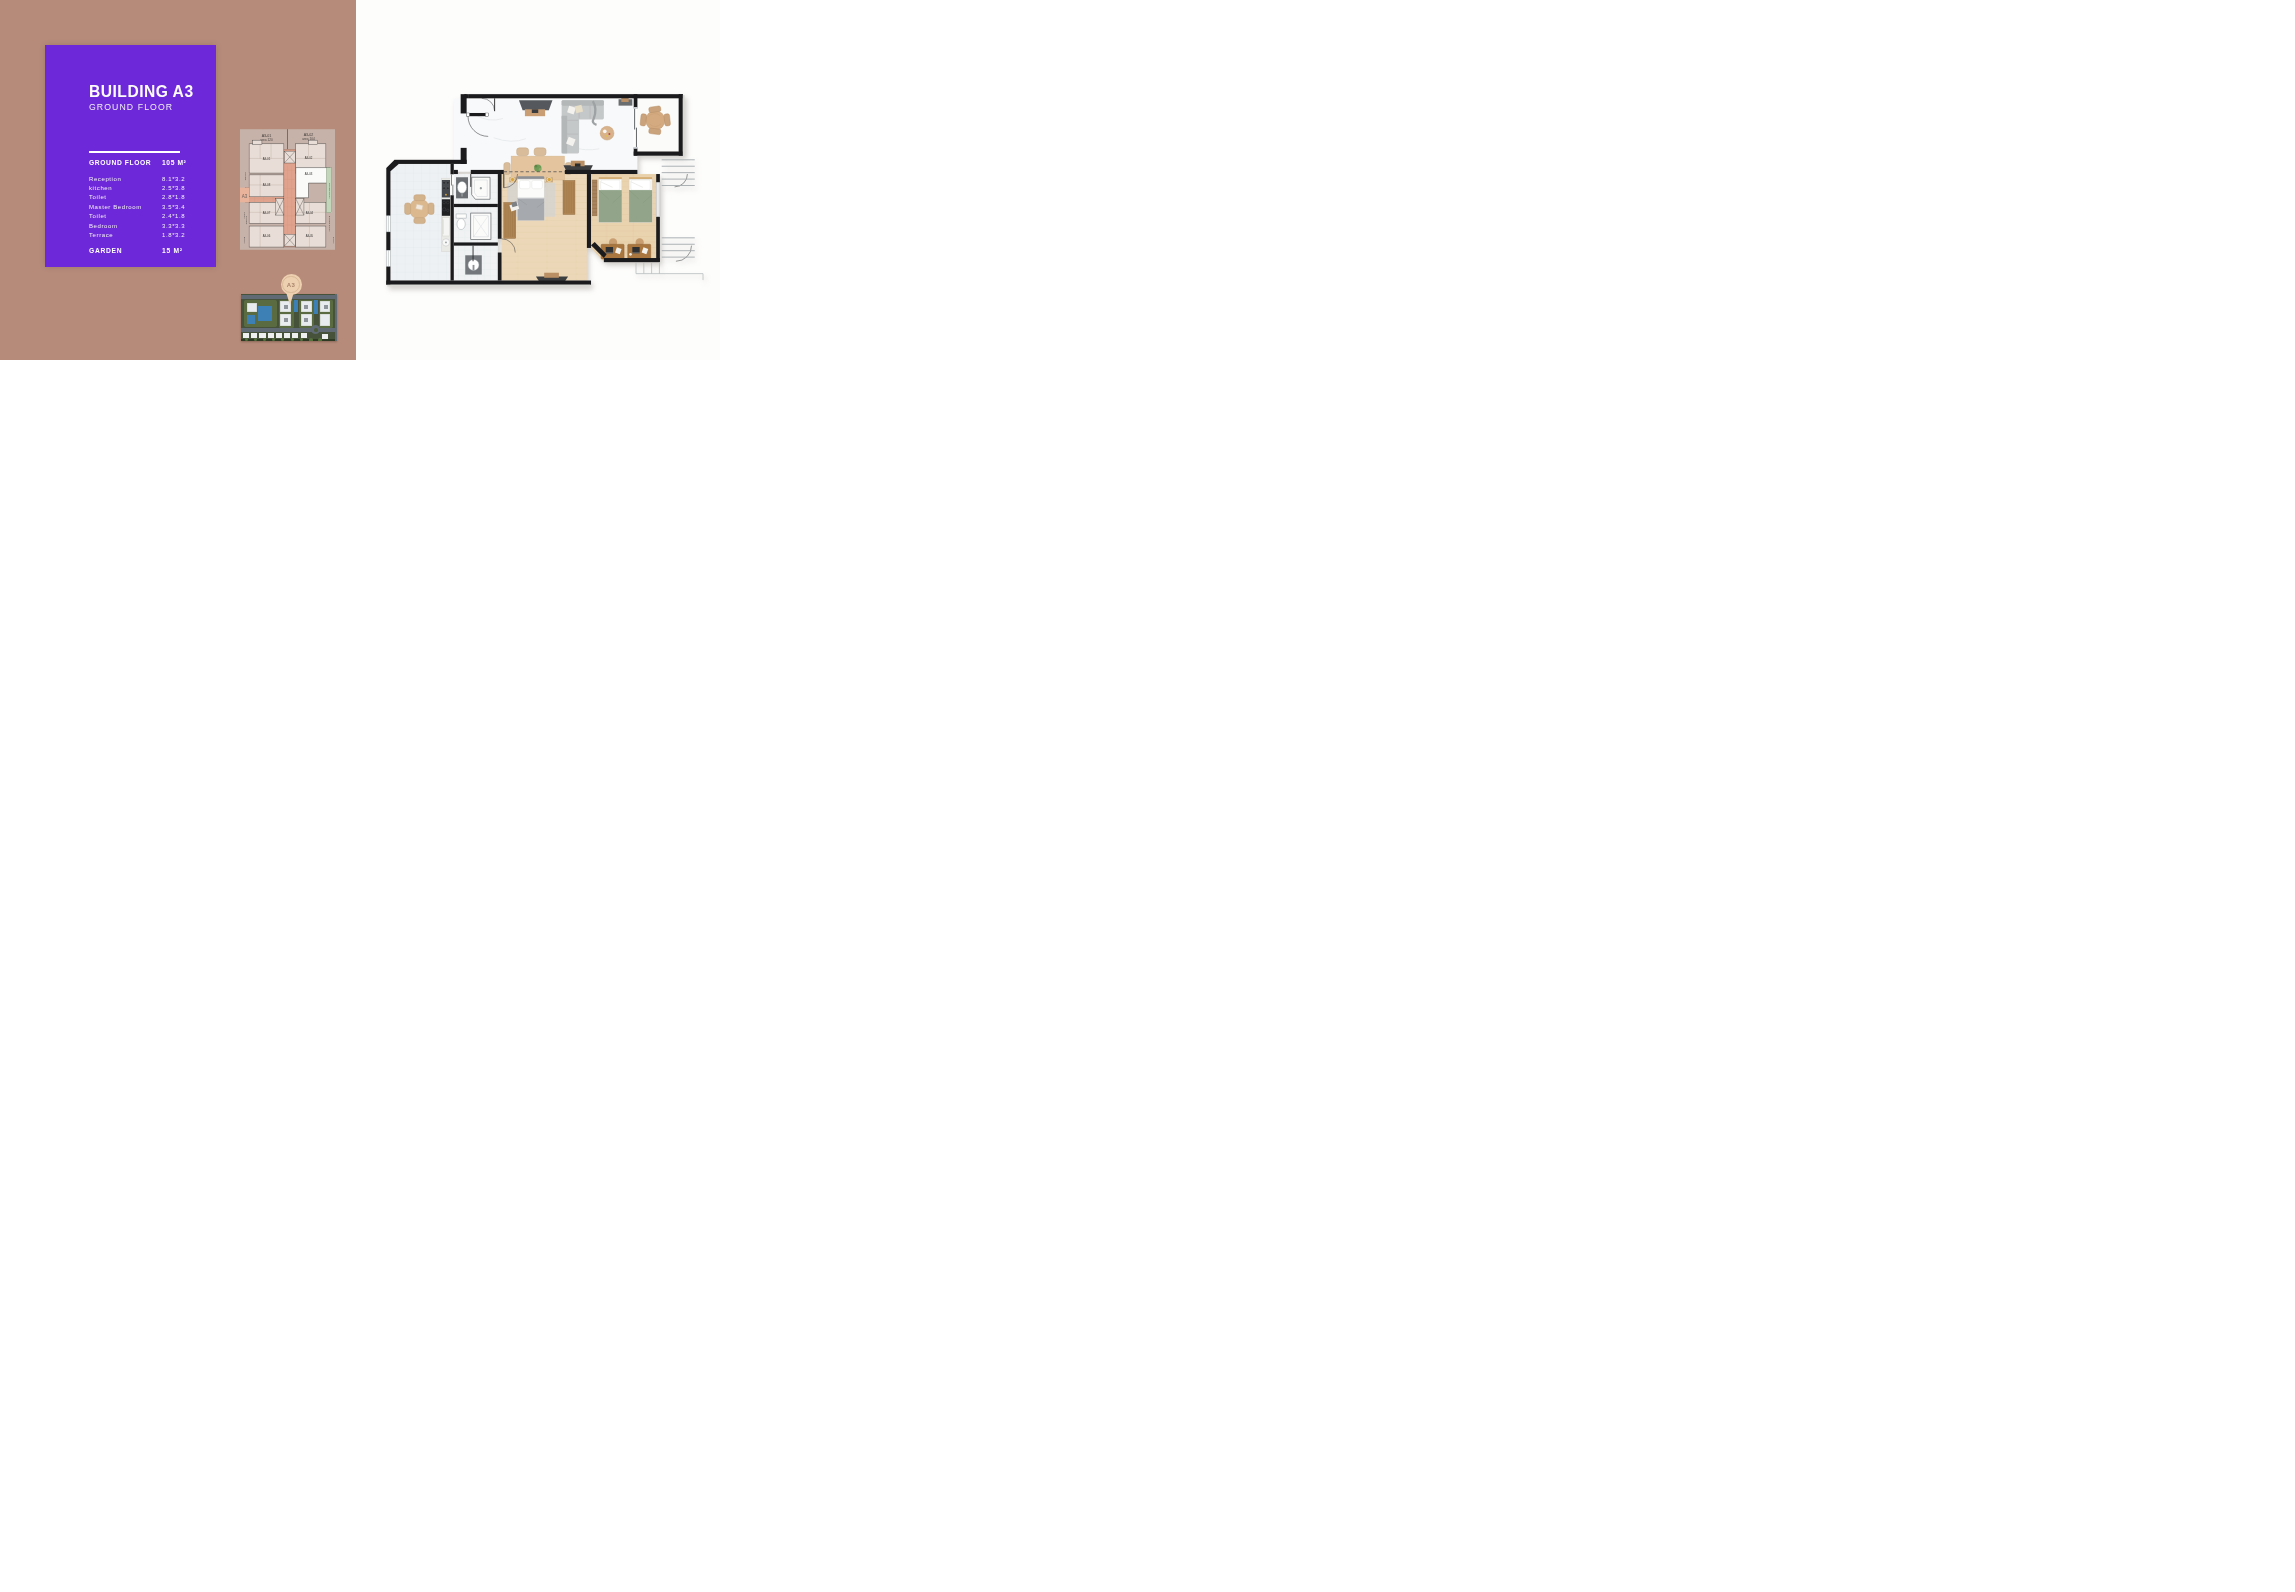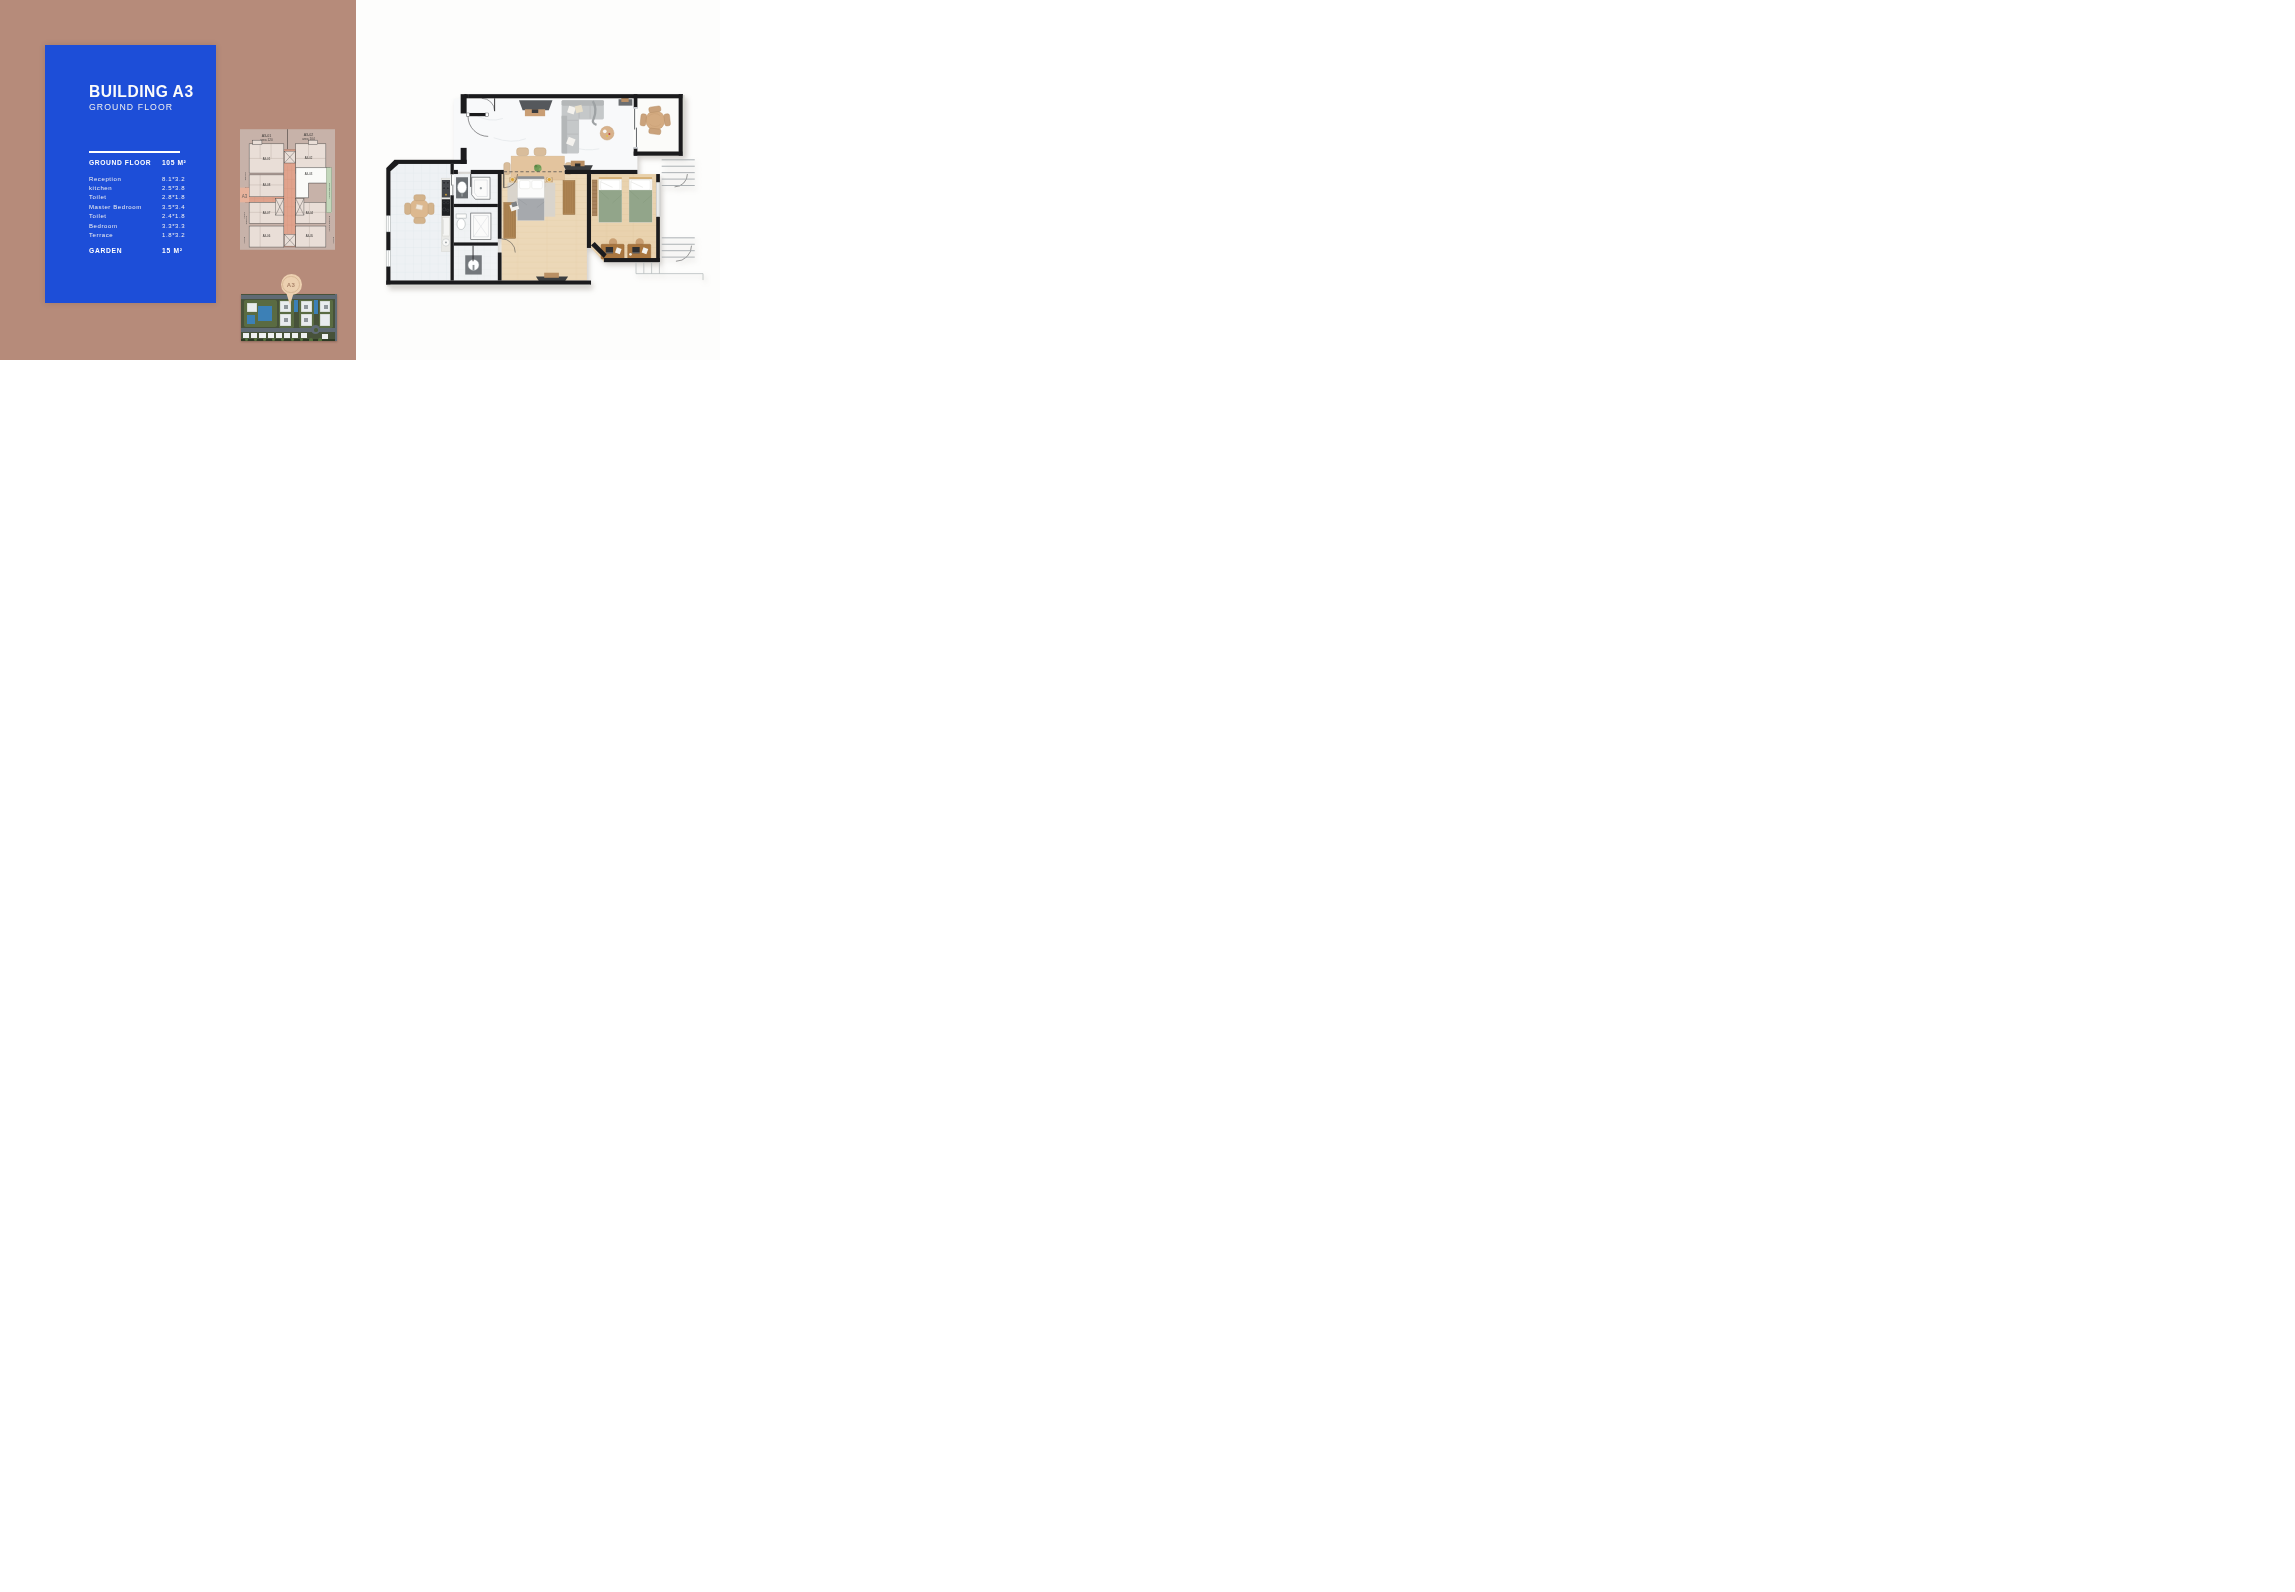--- a/index.html
+++ b/index.html
@@ -1,20 +1,20 @@
 <!DOCTYPE html>
 <html style="font-size:7.3px"><head>
 <meta charset="utf-8">
 <style>
   html,body{margin:0;padding:0;background:#ffffff;font-family:"Liberation Sans",sans-serif;}
   #stage{position:relative;width:720px;height:360px;overflow:hidden;background:#fdfdfc;}
   
   #terracotta{position:absolute;left:0;top:0;width:356px;height:360px;background:#b68b7a;}
   
-  #panel{position:absolute;left:45px;top:45px;width:171px;height:258px;background:#1d4ed8;box-shadow:0 0 6.4px rgba(0,0,0,.12);}
+  #panel{position:absolute;left:45px;top:45px;width:171px;height:222px;background:#6d28d9;box-shadow:0 0 6.4px rgba(0,0,0,.12);}
   .p-title{position:absolute;left:44px;top:38px;font-size:15.6px;font-weight:700;letter-spacing:0.5px;color:#fbfbfa;white-space:nowrap;}
   .p-sub{position:absolute;left:44px;top:57px;font-size:8.7px;font-weight:400;letter-spacing:1.1px;color:#f0efee;white-space:nowrap;}
   .p-rule{position:absolute;left:44px;top:106px;width:91px;height:1.8px;background:#ffffff;}
   .p-head{position:absolute;left:44px;top:114px;width:115px;display:flex;color:#ffffff;font-size:6.7px;font-weight:700;letter-spacing:0.6px;}
   .p-head .lbl{width:73px;}
   .p-rows{position:absolute;left:44px;top:129px;width:115px;}
   .p-row{display:flex;height:9.4px;align-items:center;color:#f3f2f1;font-size:6px;font-weight:300;letter-spacing:0.6px;}
   .p-row .lbl{width:73px;}
   .p-foot{position:absolute;left:44px;top:202px;width:115px;display:flex;color:#ffffff;font-size:6.7px;font-weight:700;letter-spacing:0.7px;}
   .p-foot .lbl{width:73px;}

